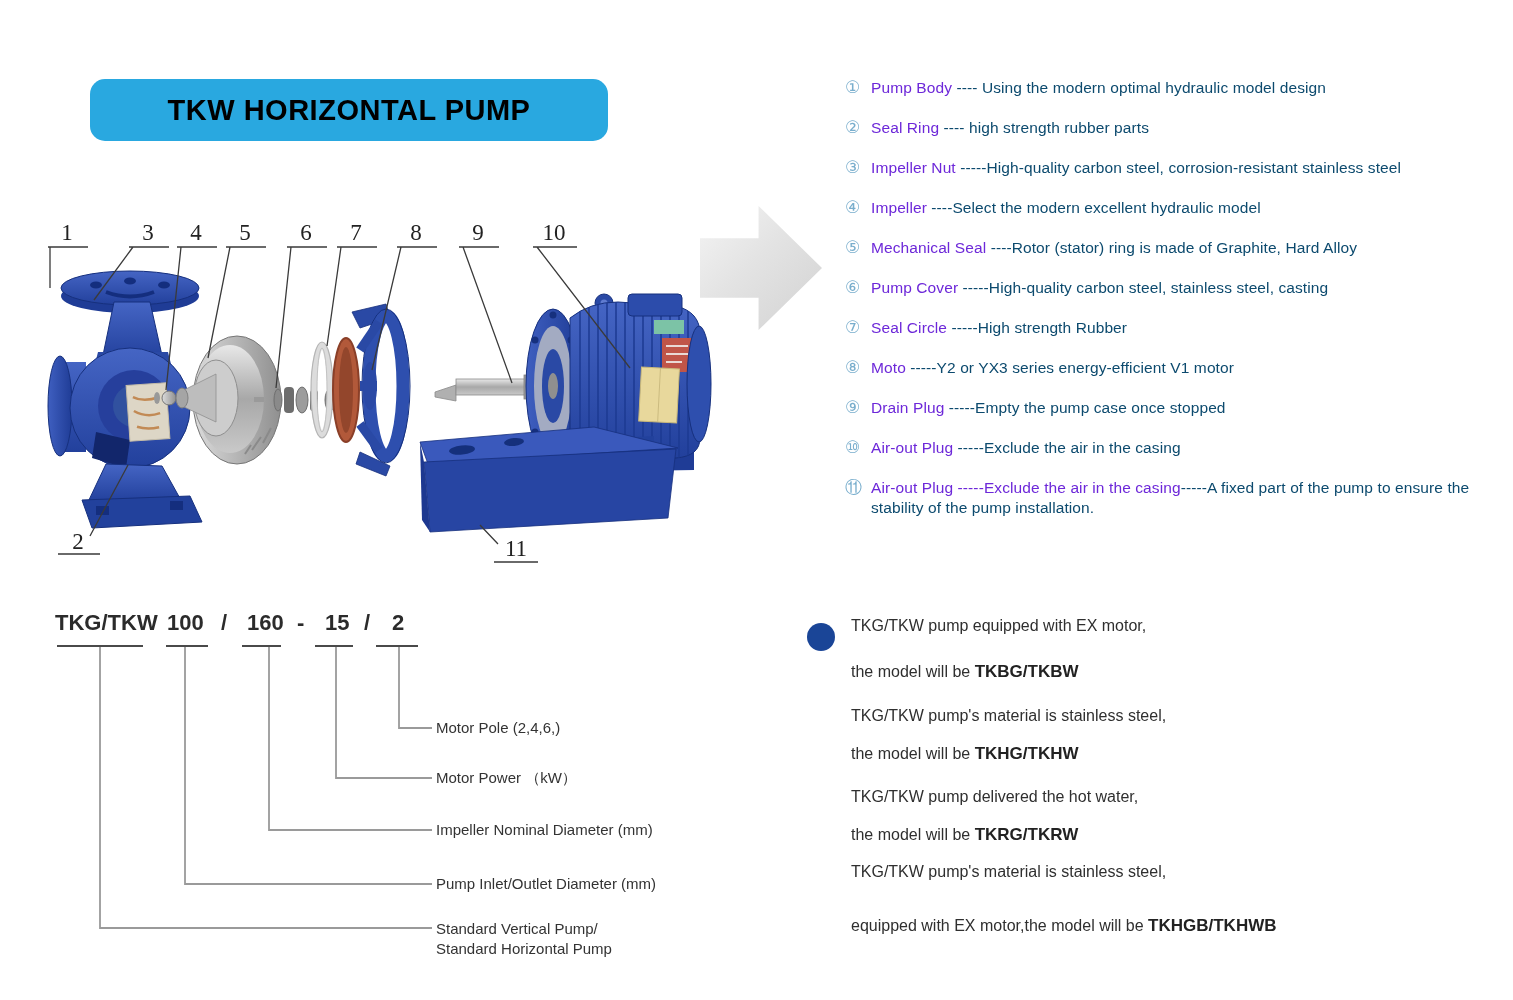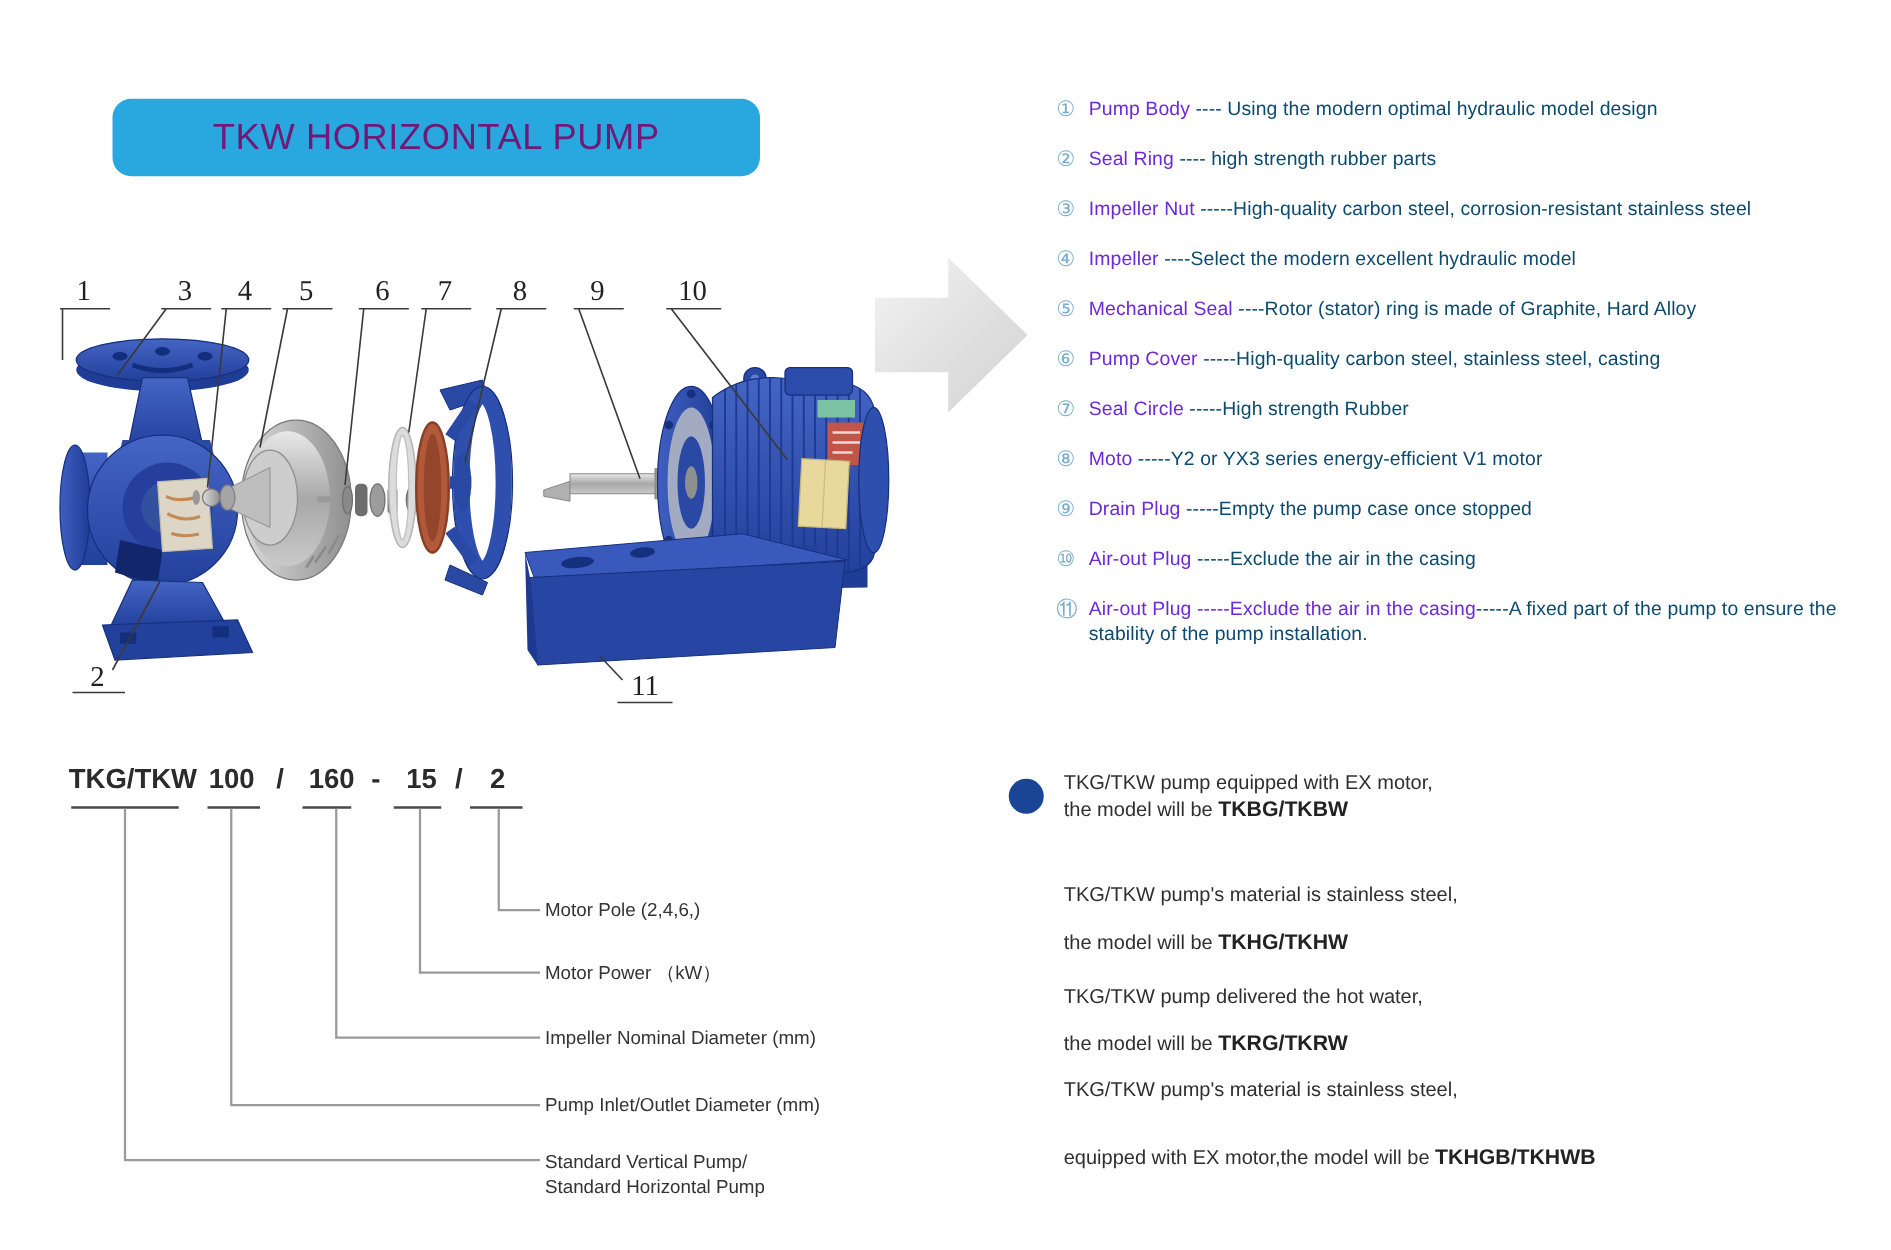--- a/index.html
+++ b/index.html
@@ -10,21 +10,21 @@
   }
 
   
   .banner {
     position:absolute; left:90px; top:79px; width:518px; height:62px;
     background:linear-gradient(180deg,#2fadе4 0%, #29a8e0 0%, #22a0da 100%);
     background-color:#29a8e0;
     border-radius:15px; display:flex; align-items:center; justify-content:center;
   }
   .banner span {
-    color:#701a75; font-size:29px; font-weight:400; letter-spacing:0.5px;
+    color:#000000; font-size:29px; font-weight:700; letter-spacing:0.5px;
   }
 
   
   .diagram { position:absolute; left:30px; top:200px; }
   .diagram text { font-family:"Liberation Serif","DejaVu Serif",serif; fill:#222; }
 
   
   .arrow {
     position:absolute; left:700px; top:206px; width:122px; height:124px;
     background:linear-gradient(135deg,#f4f4f4 0%, #e3e3e3 45%, #d2d2d2 100%);
@@ -311,21 +311,21 @@
       <text class="lbl" x="396" y="336">Standard Vertical Pump/</text>
       <text class="lbl" x="396" y="356">Standard Horizontal Pump</text>
     </g>
   </svg>
 
   <div class="note-bullet"></div>
   <div class="notes">
     <div class="nline" style="top:616px">
       <span>TKG/TKW</span><span> pump equipped with EX motor,</span><span class="bold"></span>
     </div>
-    <div class="nline" style="top:638px">
+    <div class="nline" style="top:662px">
       <span></span><span>the model will be </span><span class="bold">TKBG/TKBW</span>
     </div>
     <div class="nline" style="top:706px">
       <span>TKG/TKW</span><span> pump's material is stainless steel,</span><span class="bold"></span>
     </div>
     <div class="nline" style="top:744px">
       <span></span><span>the model will be </span><span class="bold">TKHG/TKHW</span>
     </div>
     <div class="nline" style="top:787px">
       <span>TKG/TKW</span><span> pump delivered the hot water,</span><span class="bold"></span>

